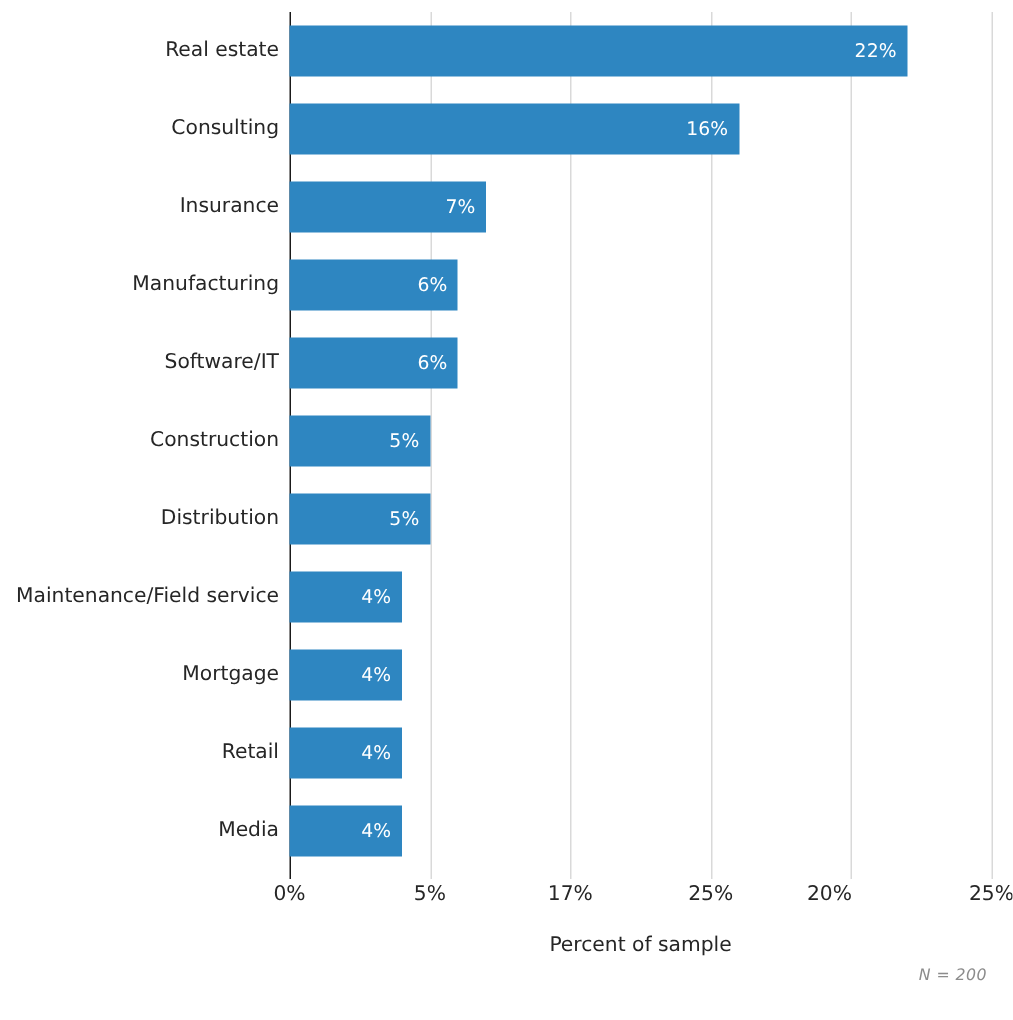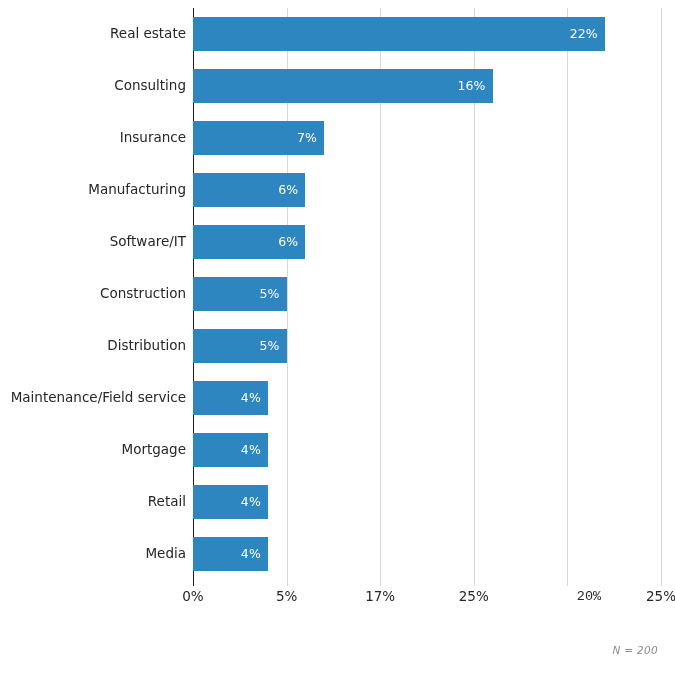--- a/index.html
+++ b/index.html
@@ -222,21 +222,22 @@
   <div id="xaxis-layer">
       <div class="tick-mark" style="left: 193px; background: rgb(26, 26, 26);"></div>
       <div class="xtick-label" style="left: 193px;">0%</div>
       <div class="tick-mark" style="left: 286.6px; background: rgb(217, 217, 217);"></div>
       <div class="xtick-label" style="left: 286.6px;">5%</div>
       <div class="tick-mark" style="left: 380.2px; background: rgb(217, 217, 217);"></div>
       <div class="xtick-label" style="left: 380.2px;">17%</div>
       <div class="tick-mark" style="left: 473.8px; background: rgb(217, 217, 217);"></div>
       <div class="xtick-label" style="left: 473.8px;">25%</div>
       <div class="tick-mark" style="left: 567.4px; background: rgb(217, 217, 217);"></div>
-      <div class="xtick-label" style="left: 589px; font-family: Liberation Mono, monospace;">20%</div>
+      <div class="xtick-label" style="left: 553px;">20%</div>
       <div class="tick-mark" style="left: 661px; background: rgb(217, 217, 217);"></div>
       <div class="xtick-label" style="left: 661px;">25%</div>
     </div>
 
+  <div id="x-axis-title">Percent of sample</div>
 
   <div id="footnote">N = 200</div>
 
 </div>
 
 </body></html>

